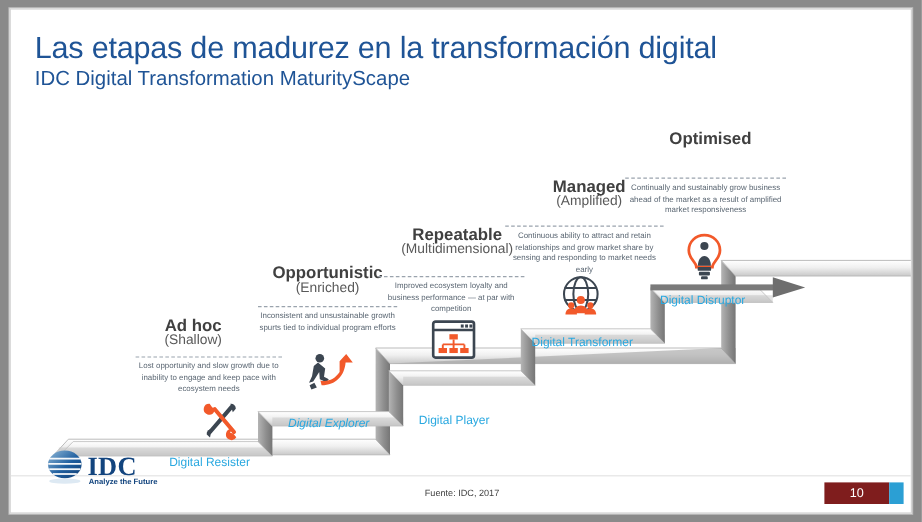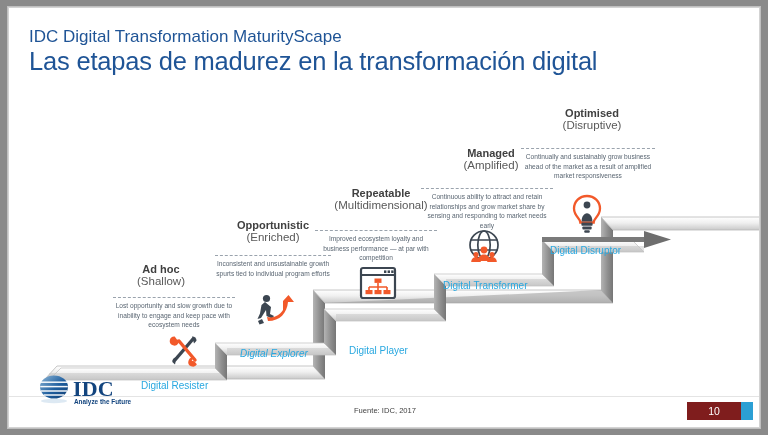--- a/index.html
+++ b/index.html
@@ -36,21 +36,21 @@
 
   
   #stairs { position: absolute; left: 0; top: 0; width: 752px; height: 421px; }
   #stairs svg { position: absolute; left: 0; top: 0; }
 
   .stage { position: absolute; }
 
   .stage-title {
     text-align: center;
     color: #404040;
-    font-size: 11px;
+    font-size: 14px;
     font-weight: bold;
     line-height: 1.02;
     white-space: nowrap;
   }
   .stage-sub {
     text-align: center;
     color: #595959;
     font-size: 11.5px;
     font-weight: normal;
     line-height: 1.15;
@@ -102,22 +102,22 @@
     position: absolute; right: -12px; top: 0;
     width: 12px; height: 18px; background: #2b9fd4;
   }
 </style>
 </head>
 <body>
 
 <div id="slide">
 
   <div id="header">
+    <div id="title">Las etapas de madurez en la transformación digital</div>
     <div id="subtitle">IDC Digital Transformation MaturityScape</div>
-    <div id="title">Las etapas de madurez en la transformación digital</div>
   </div>
 
   <div id="stairs">
     <svg width="752" height="421" viewBox="0 0 752 421">
       <defs>
         <linearGradient id="treadGrad" x1="0" y1="0" x2="0" y2="1">
           <stop offset="0%" stop-color="#ffffff"></stop>
           <stop offset="45%" stop-color="#f0f0f0"></stop>
           <stop offset="100%" stop-color="#c9c9c9"></stop>
         </linearGradient>
@@ -257,21 +257,20 @@
           <path d="M7.2 34 c0-3 2.1-5.1 4.8-5.1 s4.8 2.1 4.8 5.1 z"></path>
           <circle cx="28" cy="26.5" r="2.6"></circle>
           <path d="M23.2 34 c0-3 2.1-5.1 4.8-5.1 s4.8 2.1 4.8 5.1 z"></path>
         </g>
       </svg>
     </div>
     <div class="step-label" style="left:434px; top:272px;">Digital Transformer</div>
 
     <div class="stage" style="left:523px; top:100px; width:120px;">
       <div class="stage-title">Optimised</div>
-      <div class="stage-sub">(Disruptive)</div>
     </div>
     <div class="desc-block" style="left:512px; top:140px; width:134px;">
       <div class="dashline"></div>
       <div class="desc-text">Continually and sustainably grow business ahead of the market as a result of amplified market responsiveness</div>
     </div>
     <div class="icon-wrap" style="left:561px; top:186px;">
       <svg width="34" height="40" viewBox="0 0 34 40">
         <path d="M17 2 C9.5 2 4 7.6 4 14.6 c0 4.6 2.4 7.4 4.3 9.6 1.3 1.5 1.9 2.6 2 4.3 h13.4 c0.1-1.7 0.7-2.8 2-4.3 1.9-2.2 4.3-5 4.3-9.6 C30 7.6 24.5 2 17 2 z" fill="none" stroke="#f2592a" stroke-width="2.3"></path>
         <circle cx="17" cy="11" r="3.4" fill="#3c4651"></circle>
         <path d="M11.6 27.5 c0-4.6 2.2-8.2 5.4-8.2 s5.4 3.6 5.4 8.2 z" fill="#3c4651"></path>

